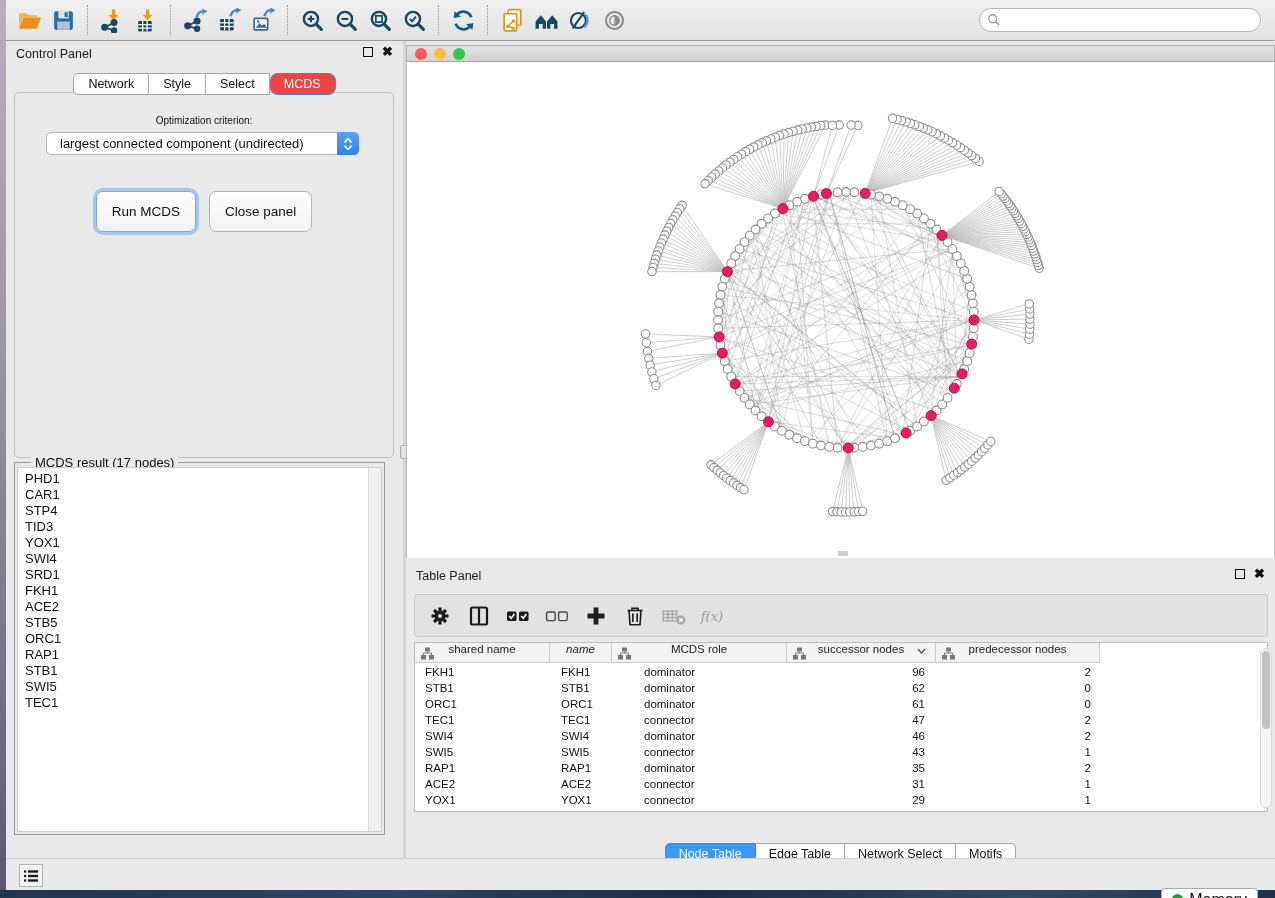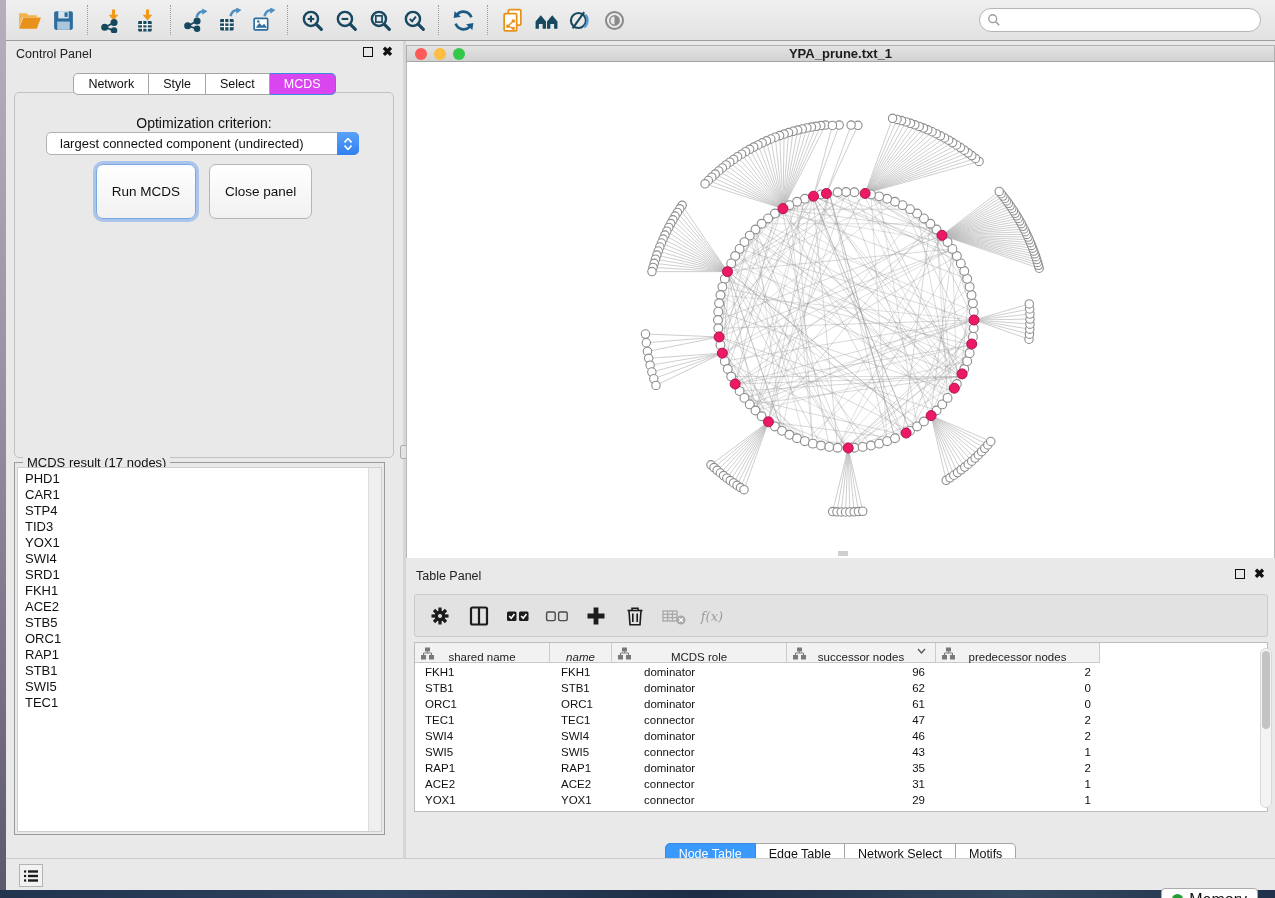--- a/index.html
+++ b/index.html
@@ -30,38 +30,38 @@
   .panel-titlebar { position:relative; height:26px; display:flex; align-items:center; padding:0 10px; }
   .panel-title { font-size:12.5px; color:#222; }
   .panel-icons { position:absolute; right:10px; top:6px; display:flex; gap:9px; align-items:center; }
   .float-box { width:10px; height:10px; border:1.6px solid #111; display:inline-block; }
   .close-x { font-size:13px; font-weight:bold; color:#111; line-height:10px; }
 
   .cp-tabs { position:absolute; left:0; top:32px; width:100%; display:flex; justify-content:center; z-index:3; }
   .cp-tab { font-size:12.5px; padding:3px 14px; background:#fff; border:1px solid #a6a6a6; border-left:none; color:#111; cursor:default; }
   .cp-tab:first-child { border-left:1px solid #a6a6a6; border-radius:5px 0 0 5px; }
   .cp-tab:last-child { border-radius:0 5px 5px 0; }
-  .cp-tab.selected { background:#d946ef; color:#fff; border-color:#3b89e0; }
+  .cp-tab.selected { background:#ef4444; color:#fff; border-color:#3b89e0;border-radius:8px; }
 
   .cp-box { position:absolute; left:8px; top:51px; width:380px; height:366px;
     border:1px solid #c2c2c2; border-radius:5px; background:#e9e9e9; }
-  .opt-label { text-align:center; margin-top:22px; font-size:14px; color:#111; }
+  .opt-label { text-align:center; margin-top:22px; font-size:10px; color:#111; }
   .dropdown { position:absolute; left:31px; top:39px; width:313px; height:23px; background:#fff;
     border:1px solid #b2b2b2; border-radius:5px; display:flex; align-items:center; cursor:default; }
   .dropdown .dd-text { flex:1; font-size:13px; color:#111; padding-left:13px; white-space:nowrap; }
   .dd-stepper { width:22px; height:23px; margin-right:-1px; background:linear-gradient(#5aa2f8,#3180f2);
     border-radius:0 5px 5px 0; display:flex; flex-direction:column; align-items:center; justify-content:center; gap:2px; }
   .btn-row { position:absolute; left:0; top:71px; width:100%; display:flex; justify-content:center; gap:13px; }
   .push-btn { font-size:13.5px; color:#111; background:linear-gradient(#ffffff,#f1f1f1);
-    border:1px solid #b5b5b5; border-radius:7px; padding:19px 15px; cursor:default; }
+    border:1px solid #b5b5b5; border-radius:7px; padding:12px 15px; cursor:default;margin-top:27px; }
   .push-btn.focused { border-color:#7aa8e0; box-shadow:0 0 0 3px rgba(110,160,240,.5); }
 
   .mcds-group { position:absolute; left:8px; top:421px; width:371px; height:373px;
     border:1px solid #9a9a9a; background:#e9e9e9; }
-  .mcds-legend { position:absolute; left:8px; top:-8px; background:#e9e9e9; padding:0 4px; font-size:13px; color:#111; }
+  .mcds-legend { position:absolute; left:16px; top:-8px; background:#e9e9e9; padding:0 4px; font-size:13px; color:#111; }
   .mcds-list { position:absolute; left:2px; top:4px; right:2px; bottom:2px; background:#fff;
     border:1px solid #cfcfcf; overflow:hidden; }
   .mcds-track { position:absolute; right:0; top:0; width:13px; height:100%; background:#efefef; border-left:1px solid #ddd; }
   .mcds-item { font-size:13px; color:#111; line-height:16px; padding-left:7px; }
   .mcds-items { padding-top:3px; }
 
   
   .v-divider { position:absolute; left:397px; top:41px; width:3px; height:817px; background:#d6d6d6; }
   .v-thumb { position:absolute; left:-3px; top:404px; width:8px; height:14px; background:#e2e2e2;
     border:1px solid #aeaeae; border-radius:2px; }
@@ -77,21 +77,21 @@
     border-left:1px solid #b8b8b8; border-right:1px solid #b8b8b8; }
   .net-hthumb { position:absolute; left:431px; bottom:2px; width:10px; height:5px; background:#cfcfcf; }
 
   
   .table-panel { position:absolute; left:400px; top:563px; width:869px; height:295px; background:#e9e9e9; }
   .tp-toolbar { position:absolute; left:8px; top:31px; width:854px; height:43px; background:#e2e2e2;
     border:1px solid #cacaca; border-radius:3px; display:flex; align-items:center; padding-left:12px; gap:13px; }
   .tp-btn { width:26px; height:26px; display:flex; align-items:center; justify-content:center; cursor:default; }
   .tbl { position:absolute; left:8px; top:79px; width:854px; height:170px; background:#fff; border:1px solid #bdbdbd; overflow:hidden; }
   .tbl-header { position:absolute; left:0; top:0; height:20px; display:flex; background:#f2f2f2; border-bottom:1px solid #c9c9c9; }
-  .th-cell { position:relative; height:20px; border-right:1px solid #cccccc; display:flex; align-items:flex-end; justify-content:center; font-size:11.5px; color:#222; }
+  .th-cell { position:relative; height:20px; border-right:1px solid #cccccc; display:flex; align-items:flex-start; justify-content:center; font-size:11.5px; color:#222; }
   .th-cell .tree { position:absolute; left:6px; top:4px; }
   .th-sort { position:absolute; right:9px; top:5px; }
   .tbl-body { position:absolute; left:0; top:21px; }
   .tbl-row { display:flex; height:16px; }
   .td-cell { font-size:11.5px; color:#111; line-height:16px; white-space:nowrap; overflow:hidden; }
   .tbl-vtrack { position:absolute; right:3px; top:85px; width:12px; height:160px; background:#f4f4f4; border:1px solid #d8d8d8; border-radius:6px; }
   .tbl-vthumb { position:absolute; left:1px; top:2px; width:8px; height:78px; background:#c3c3c3; border-radius:4px; }
 
   .tp-tabs { position:absolute; left:0; top:280px; width:100%; display:flex; justify-content:center; }
   .tp-tab { font-size:12.5px; padding:3px 13px; background:#fff; border:1px solid #a6a6a6; border-left:none; color:#111; cursor:default; }
@@ -341,21 +341,20 @@
     <div class="v-thumb"></div>
   </div>
 
   <div class="net-window">
     <div class="net-titlebar">
       <span class="traffic">
         <span id="tl-red" style="background: rgb(252, 91, 87);"></span>
         <span id="tl-yellow" style="background: rgb(253, 190, 65);"></span>
         <span id="tl-green" style="background: rgb(52, 200, 74);"></span>
       </span>
-      <span class="net-title">YPA_prune.txt_1</span>
     </div>
     <div class="net-canvas">
       <svg id="net-svg" width="867" height="496">
           <line x1="553.799710916184" y1="314.6129523480322" x2="328.1487483155919" y2="322" stroke="#8f8f8f" stroke-width="0.75" opacity="0.45"></line>
           <line x1="361.0785370868837" y1="359.5492275572781" x2="313.4594841083865" y2="282.9715612180644" stroke="#8f8f8f" stroke-width="0.75" opacity="0.45"></line>
           <line x1="405.87116222687735" y1="134.36149423499927" x2="312.09505774415226" y2="274.70735260416654" stroke="#8f8f8f" stroke-width="0.75" opacity="0.45"></line>
           <line x1="553.799710916184" y1="314.6129523480322" x2="317.7929434246265" y2="216.8557484411953" stroke="#8f8f8f" stroke-width="0.75" opacity="0.45"></line>
           <line x1="312.09505774415226" y1="274.70735260416654" x2="503" y2="368.8512516844081" stroke="#8f8f8f" stroke-width="0.75" opacity="0.45"></line>
           <line x1="320.74341983855527" y1="209.0165206572685" x2="374.99999999999994" y2="368.8512516844081" stroke="#8f8f8f" stroke-width="0.75" opacity="0.45"></line>
           <line x1="545.4281103747257" y1="329.1129898265091" x2="510.1129898265091" y2="151.5718896252742" stroke="#8f8f8f" stroke-width="0.75" opacity="0.45"></line>

